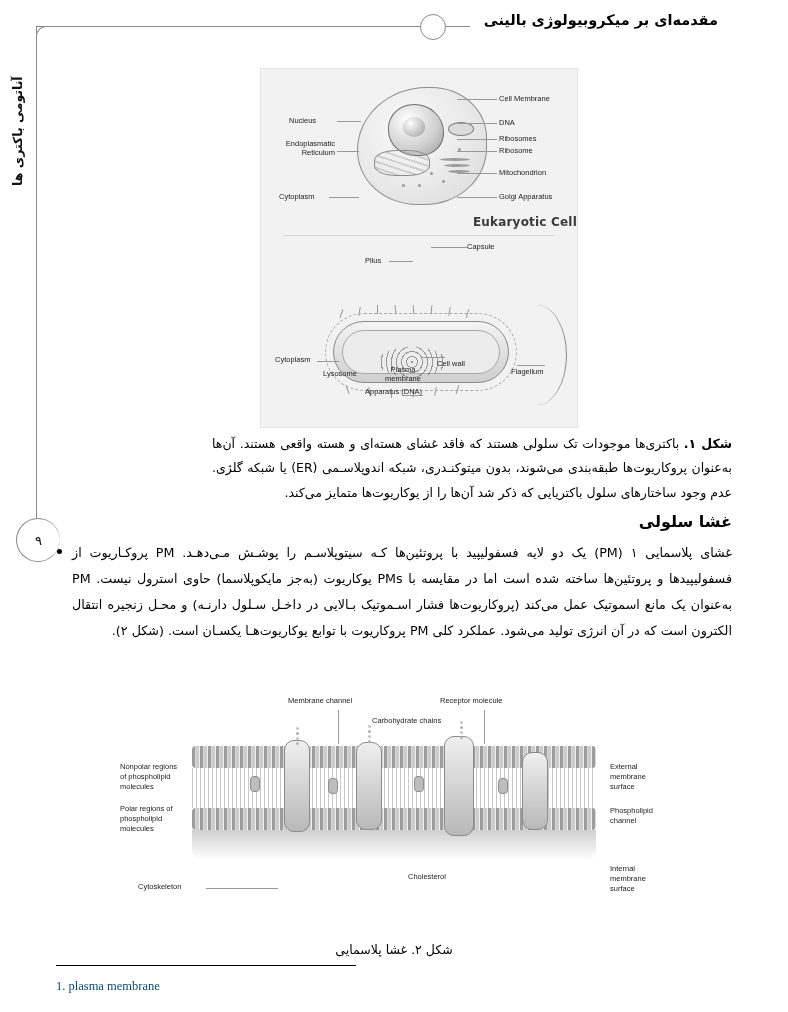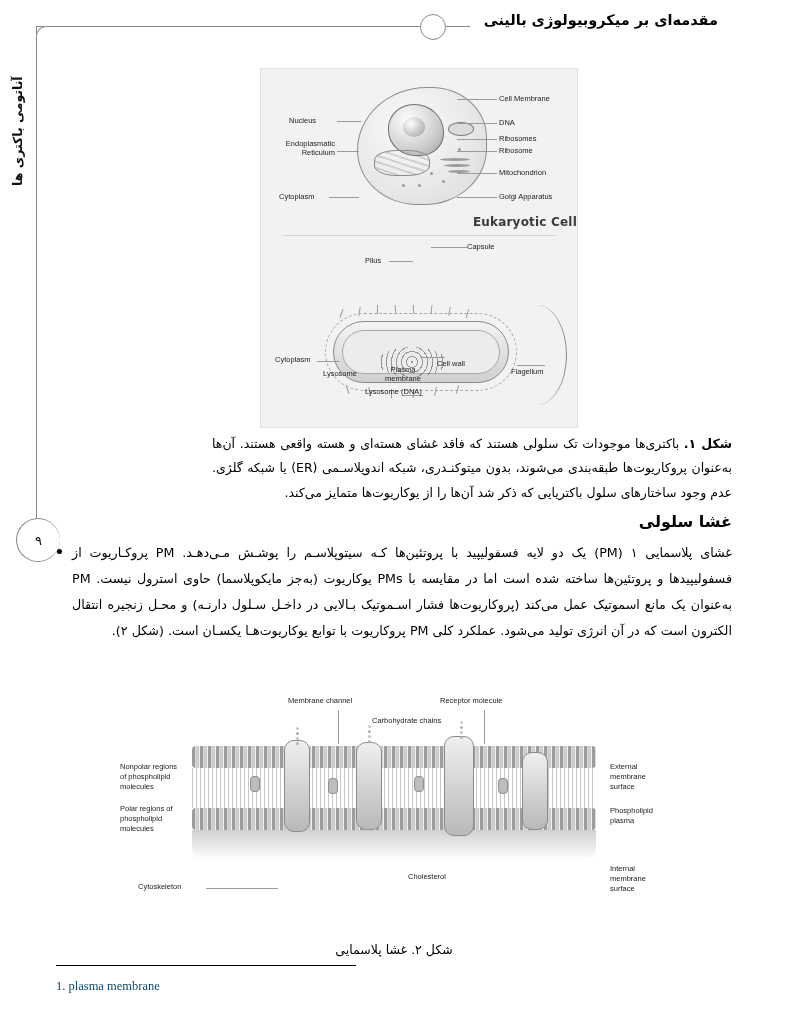--- a/index.html
+++ b/index.html
@@ -513,21 +513,21 @@
 
   <div class="ldr" style="left:256px;top:296px;width:28px"></div>
   <div class="lbl" style="left:250px;top:298px">Flagellum</div>
 
   <div class="ldr" style="left:160px;top:288px;width:24px"></div>
   <div class="lbl" style="left:176px;top:290px">Cell wall</div>
 
   <div class="lbl" style="left:118px;top:296px;width:48px;white-space:normal;text-align:center">Plasma membrane</div>
 
   <div class="ldr" style="left:142px;top:326px;width:20px"></div>
-  <div class="lbl" style="left:104px;top:318px">Lysosome (DNA)</div>
+  <div class="lbl" style="left:104px;top:318px">Apparatus (DNA)</div>
 
   <div class="lbl" style="left:62px;top:300px">Lysosome</div>
 
   <div class="ldr" style="left:56px;top:292px;width:22px"></div>
   <div class="lbl" style="left:14px;top:286px">Cytoplasm</div>
 
 </div>
 
 <div class="caption1">
   <b>شکل ۱.</b>
@@ -576,21 +576,21 @@
 
   <div class="lbl" style="left:10px;top:128px;width:64px;white-space:normal;line-height:1.3">
     <span>Polar regions of phospholipid molecules</span>
   </div>
 
   <div class="lbl" style="left:500px;top:86px;width:62px;white-space:normal;line-height:1.3">
     <span>External membrane surface</span>
   </div>
 
   <div class="lbl" style="left:500px;top:130px;width:62px;white-space:normal;line-height:1.3">
-    <span>Phospholipid plasma</span>
+    <span>Phospholipid channel</span>
   </div>
 
   <div class="lbl" style="left:500px;top:188px;width:62px;white-space:normal;line-height:1.3">
     <span>Internal membrane surface</span>
   </div>
 
   <div class="lbl" style="left:298px;top:196px">Cholesterol</div>
 
   <div class="ldr" style="left:96px;top:212px;width:72px"></div>
   <div class="lbl" style="left:28px;top:206px">Cytoskeleton</div>

